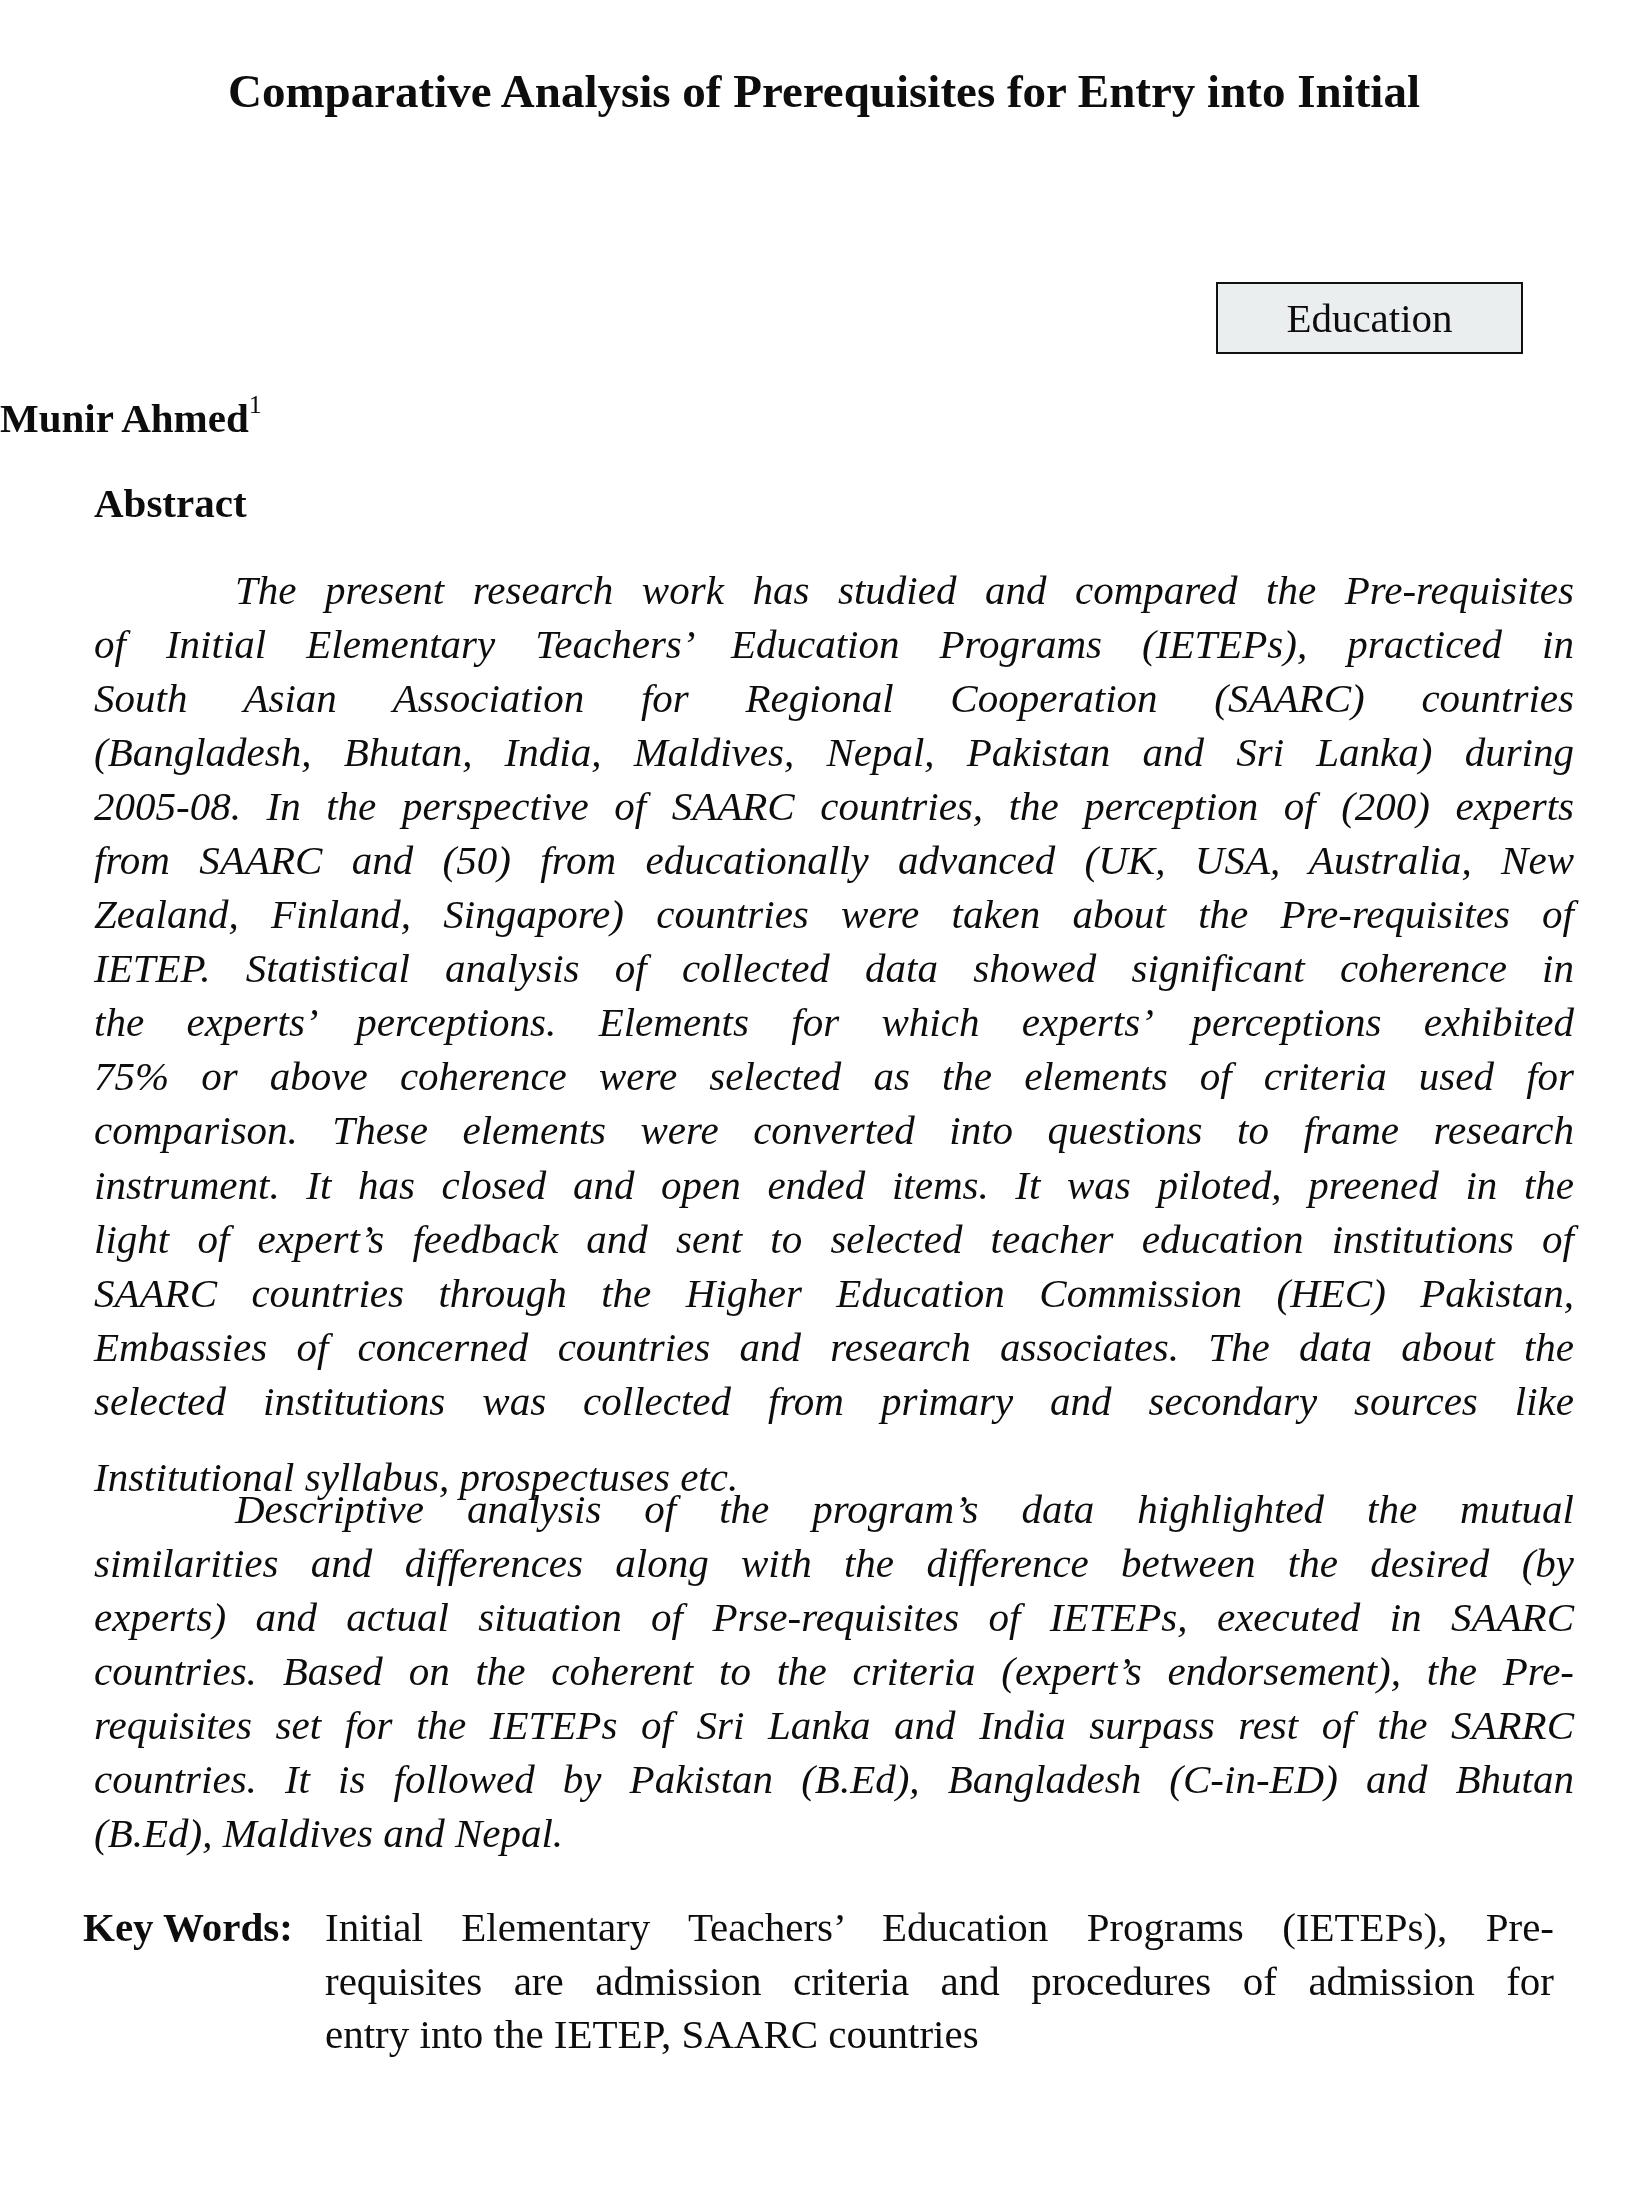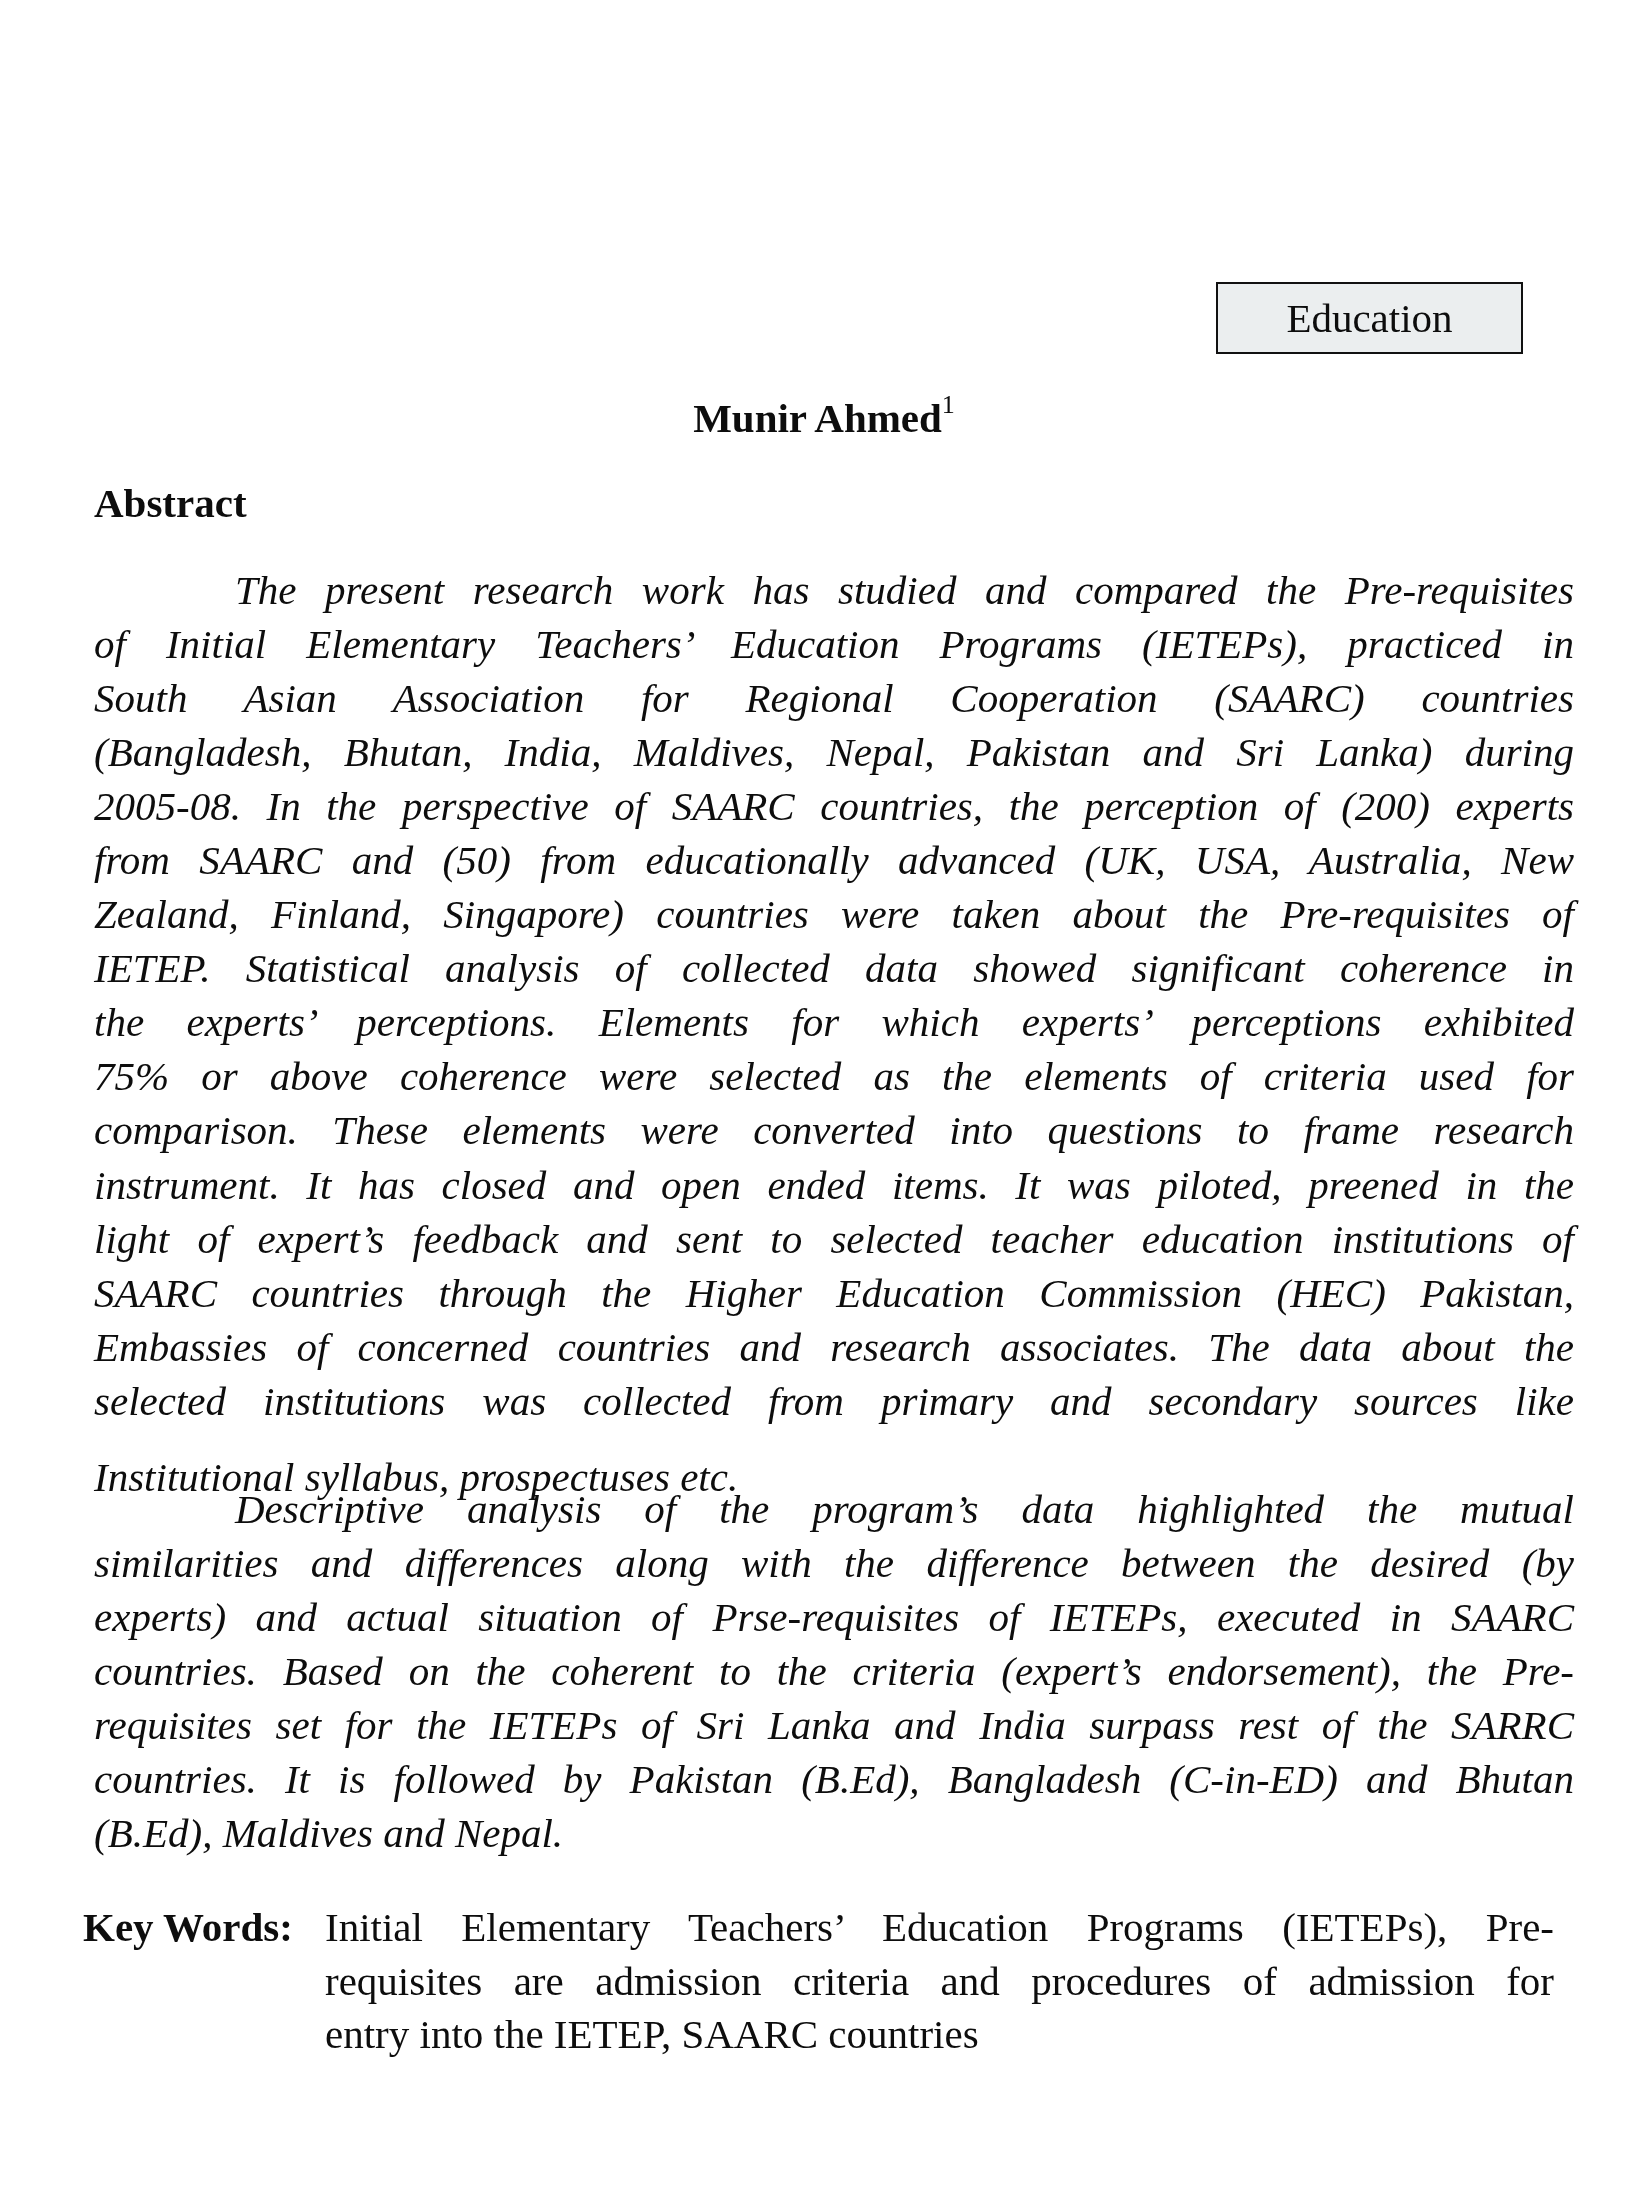--- a/index.html
+++ b/index.html
@@ -1,35 +1,36 @@
 <!DOCTYPE html>
 <html style="font-size:15px"><head>
 <meta charset="utf-8">
 <style>
   html, body { margin: 0; padding: 0; background: #ffffff; }
   body { width: 1648px; height: 2212px; position: relative; overflow: hidden; color: #0d0d0d; }
   .serif { font-family: "Liberation Serif", "DejaVu Serif", serif; }
   .title { position: absolute; left: 0; width: 1648px; text-align: center; font-weight: bold; font-size: 47px; line-height: 62px; top: 60px; }
   .title div { white-space: nowrap; }
   .subject-box { position: absolute; left: 1216px; top: 282px; width: 303px; height: 68px; border: 2.8px solid #111; background: #ebeeef; box-sizing: content-box; text-align: center; font-size: 41px; line-height: 68px; }
-  .author { position: absolute; left: 0; width: 1648px; top: 381px; text-align: center; font-weight: bold; font-size: 41px; line-height: 56px; }
+  .author { position: absolute; left: 0; width: 1648px; top: 381px; text-align: left; font-weight: bold; font-size: 41px; line-height: 56px; }
   .author sup { font-weight: normal; font-size: 26px; position: relative; top: -3.8px; }
   .abstract-heading { position: absolute; left: 94px; top: 477px; font-weight: bold; font-size: 41px; line-height: 53px; }
   .body-lines { position: absolute; left: 94px; width: 1480px; font-style: italic; font-size: 41px; }
   .ln { position: absolute; left: 0; width: 1480px; height: 54px; line-height: 54px; white-space: nowrap; text-align: justify; text-align-last: justify; }
   .ln.last { text-align: left; text-align-last: left; }
   .ln.indent { left: 141px; width: 1339px; }
   .kw-label { position: absolute; left: 83px; top: 1900px; font-weight: bold; font-size: 41px; line-height: 54px; white-space: nowrap; }
   .kw-lines { position: absolute; left: 325px; width: 1229px; top: 1900px; font-size: 41px; }
   .kw-lines .ln { width: 1229px; }
 </style>
 </head>
 <body class="serif">
 
 <div class="title">
+  <div>Comparative Analysis of Prerequisites for Entry into Initial</div>
 </div>
 
 <div class="subject-box">Education</div>
 
 <div class="author">
   <span>Munir Ahmed</span><sup>1</sup>
 </div>
 
 <div class="abstract-heading">Abstract</div>
 

